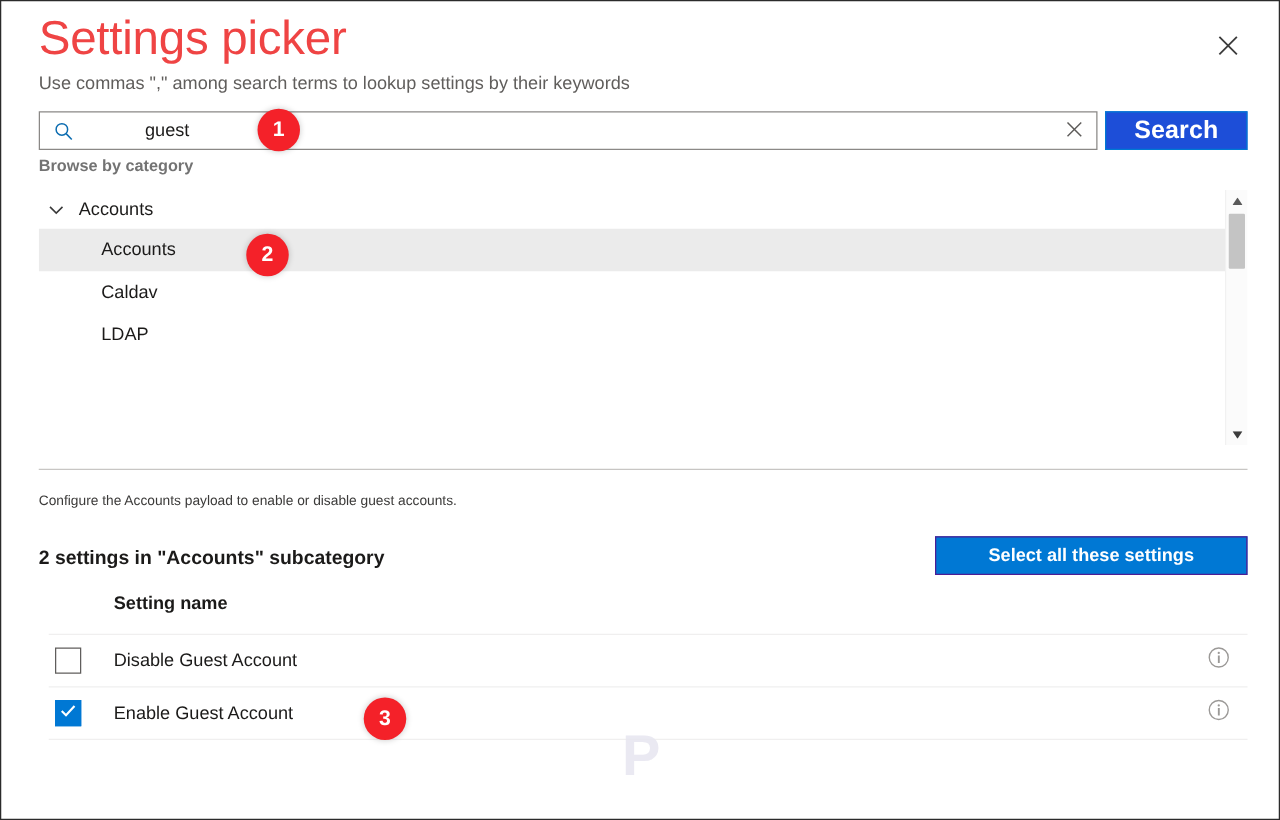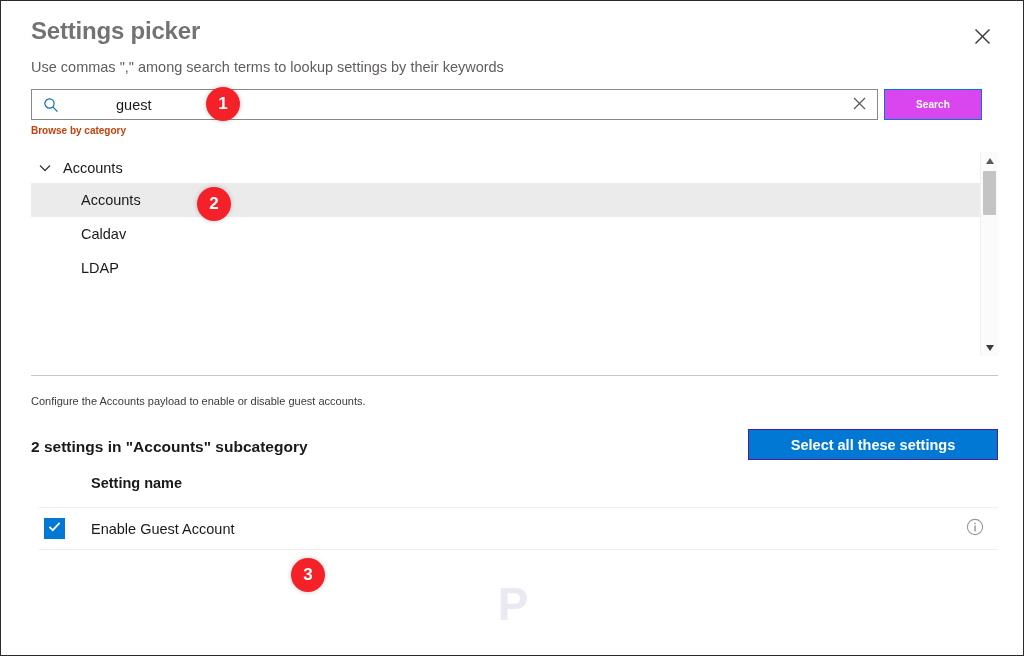--- a/index.html
+++ b/index.html
@@ -29,24 +29,24 @@
   }
 
   
   .header {
     position: absolute;
     left: 30px;
     top: 10px;
     right: 24px;
   }
   .title {
-    font-size: 24px;
-    font-weight: 700;
+    font-size: 38px;
+    font-weight: 400;
     letter-spacing: -0.2px;
-    color: #737373;
+    color: #ef4444;
     line-height: 40px;
     margin: 0;
     padding: 0;
   }
   .subtitle {
     font-size: 14.5px;
     color: #605e5c;
     line-height: 20px;
     margin-top: 6px;
   }
@@ -115,43 +115,43 @@
     display: flex;
     align-items: center;
     justify-content: center;
     cursor: pointer;
     border: none;
     background: transparent;
     padding: 0;
   }
   .search-submit {
     box-sizing: border-box;
-    width: 98px;
+    width: 114px;
     margin-left: 6px;
-    background: #d946ef;
+    background: #1d4ed8;
     color: #ffffff;
     border: 1px solid #0078d4;
     font-family: "Liberation Sans", sans-serif;
-    font-size: 10px;
+    font-size: 20px;
     font-weight: 700;
     letter-spacing: 0.1px;
     cursor: pointer;
     display: flex;
     align-items: center;
     justify-content: center;
   }
 
   
   .browse-label {
     position: absolute;
     left: 30px;
     top: 124px;
-    font-size: 10px;
-    font-weight: 700;
-    color: #c2410c;
+    font-size: 13px;
+    font-weight: 700;
+    color: #737373;
   }
 
   .category-panel {
     position: absolute;
     left: 30px;
     top: 151px;
     width: 967px;
     height: 204px;
     overflow: hidden;
   }
@@ -466,20 +466,35 @@
     <button class="select-all-btn">Select all these settings</button>
   </div>
 
   <div class="table">
     <div class="table-head">
       <div class="cb-cell"></div>
       <div class="row-name">Setting name</div>
       <div class="info-cell"></div>
     </div>
 
+    <div class="table-row">
+      <div class="cb-cell">
+        <div class="checkbox"></div>
+      </div>
+      <div class="row-name">Disable Guest Account</div>
+      <div class="info-cell">
+        <span>
+          <svg width="18" height="18" viewBox="0 0 18 18" aria-hidden="true">
+            <circle cx="9" cy="9" r="7.6" fill="none" stroke="#9b9997" stroke-width="1.1"></circle>
+            <circle cx="9" cy="5.3" r="0.9" fill="#9b9997"></circle>
+            <rect x="8.3" y="7.4" width="1.5" height="6" fill="#9b9997"></rect>
+          </svg>
+        </span>
+      </div>
+    </div>
 
     <div class="table-row">
       <div class="cb-cell">
         <div class="checkbox checked">
           <span>
             <svg width="15" height="15" viewBox="0 0 15 15" aria-hidden="true">
               <polyline points="2.4,7.8 5.8,11.2 12.6,3.8" fill="none" stroke="#ffffff" stroke-width="1.7"></polyline>
             </svg>
           </span>
         </div>

